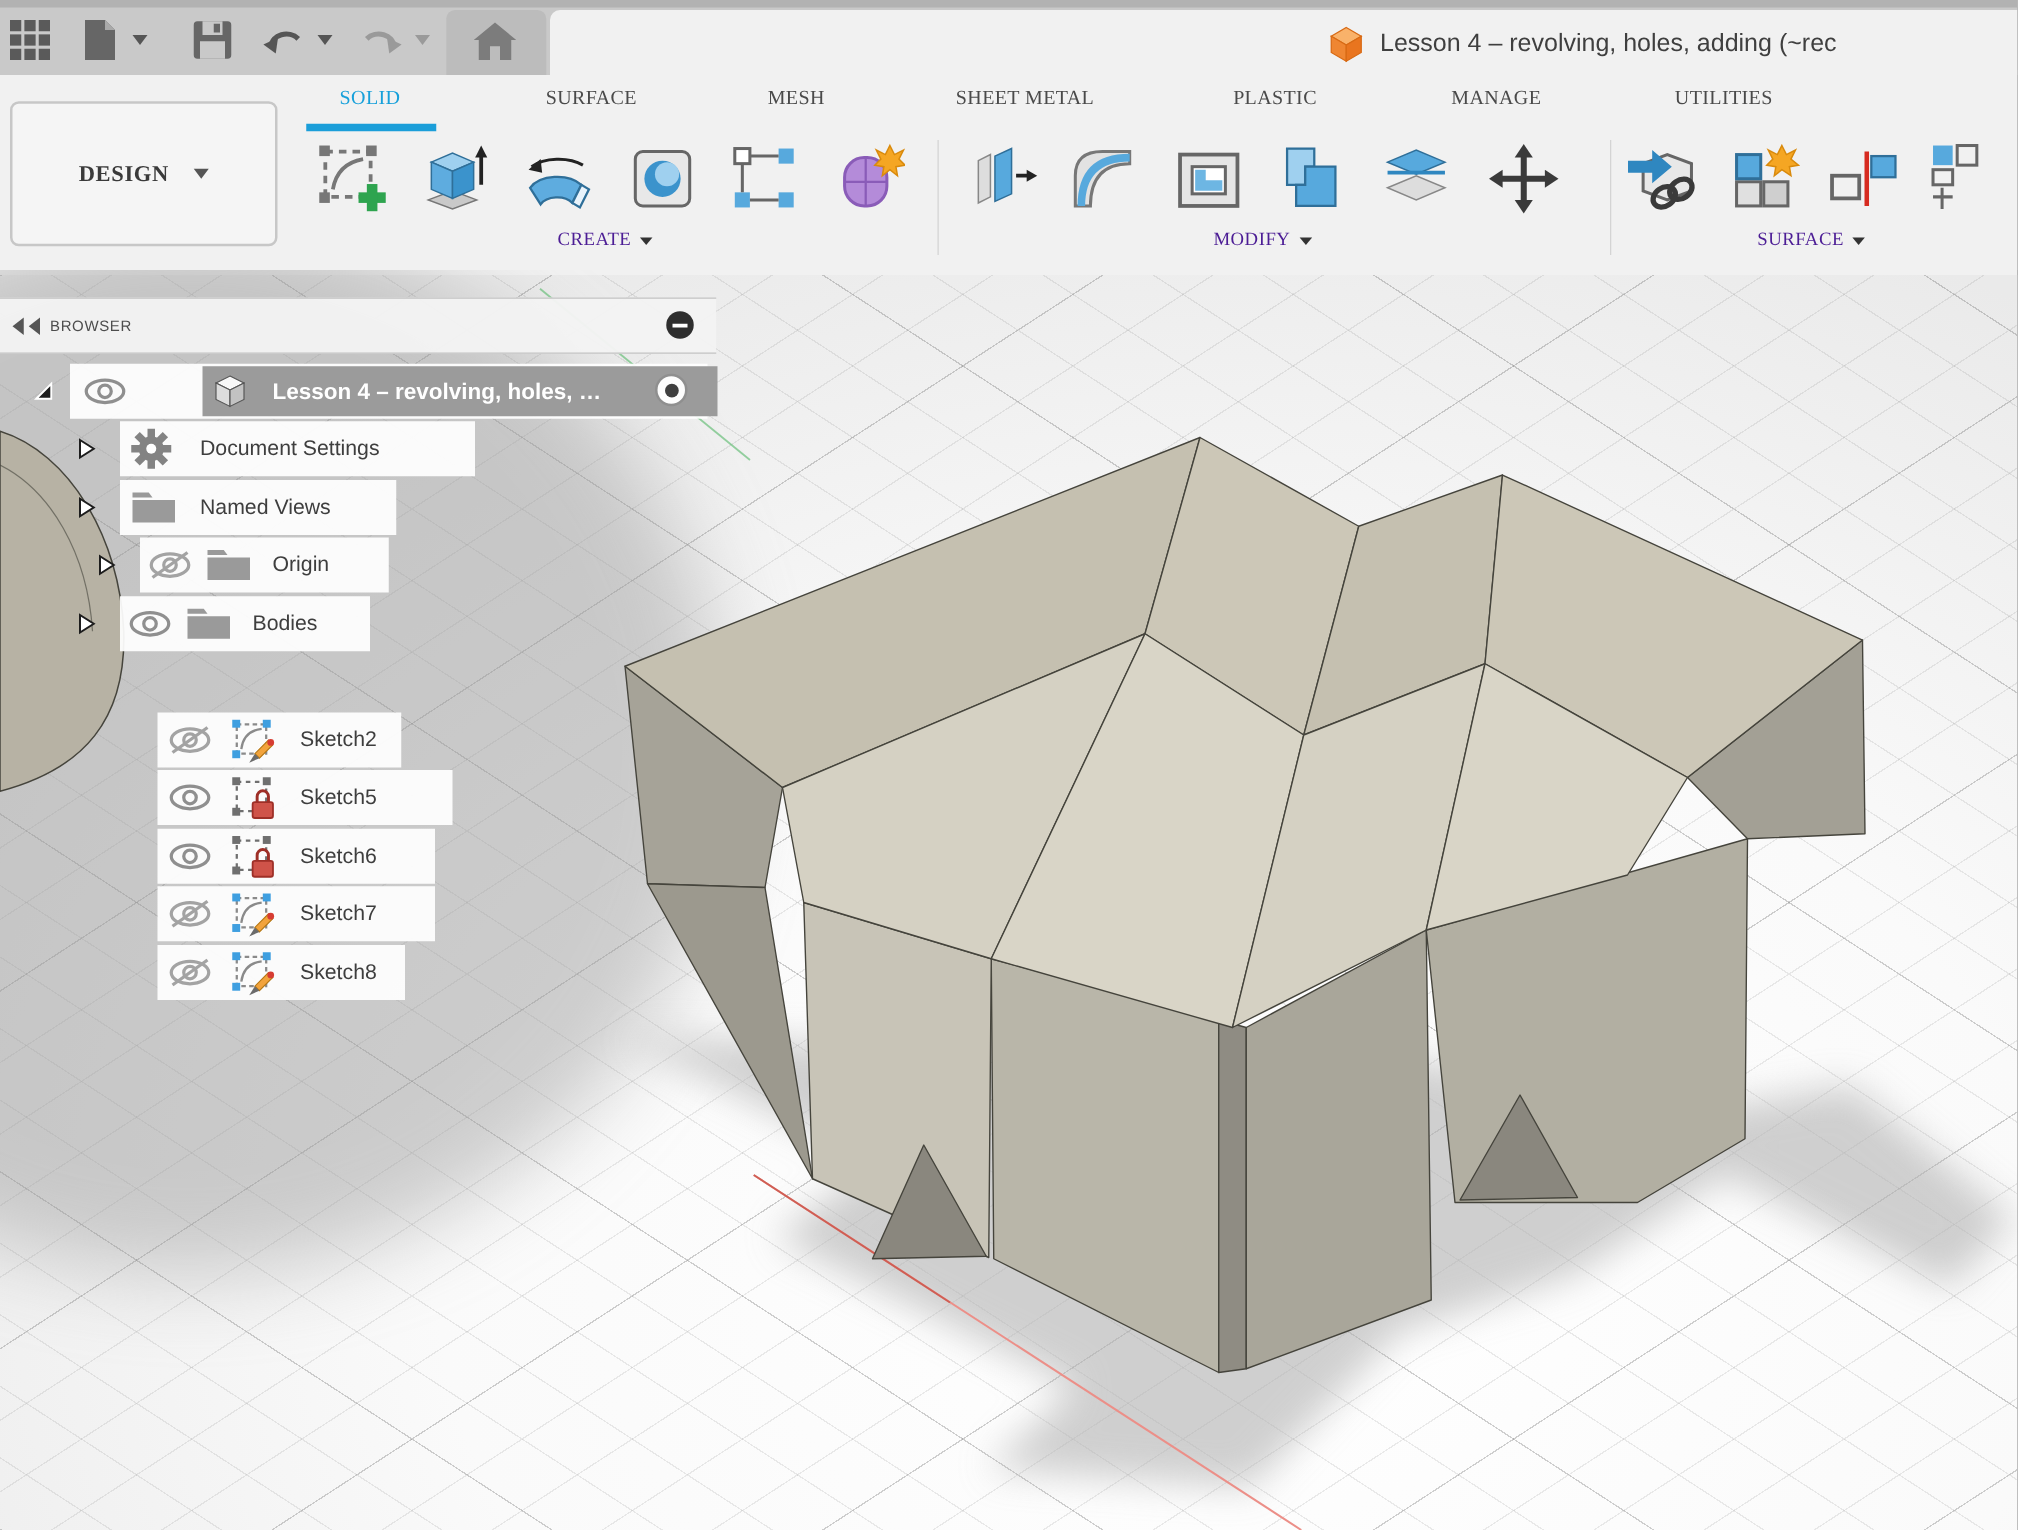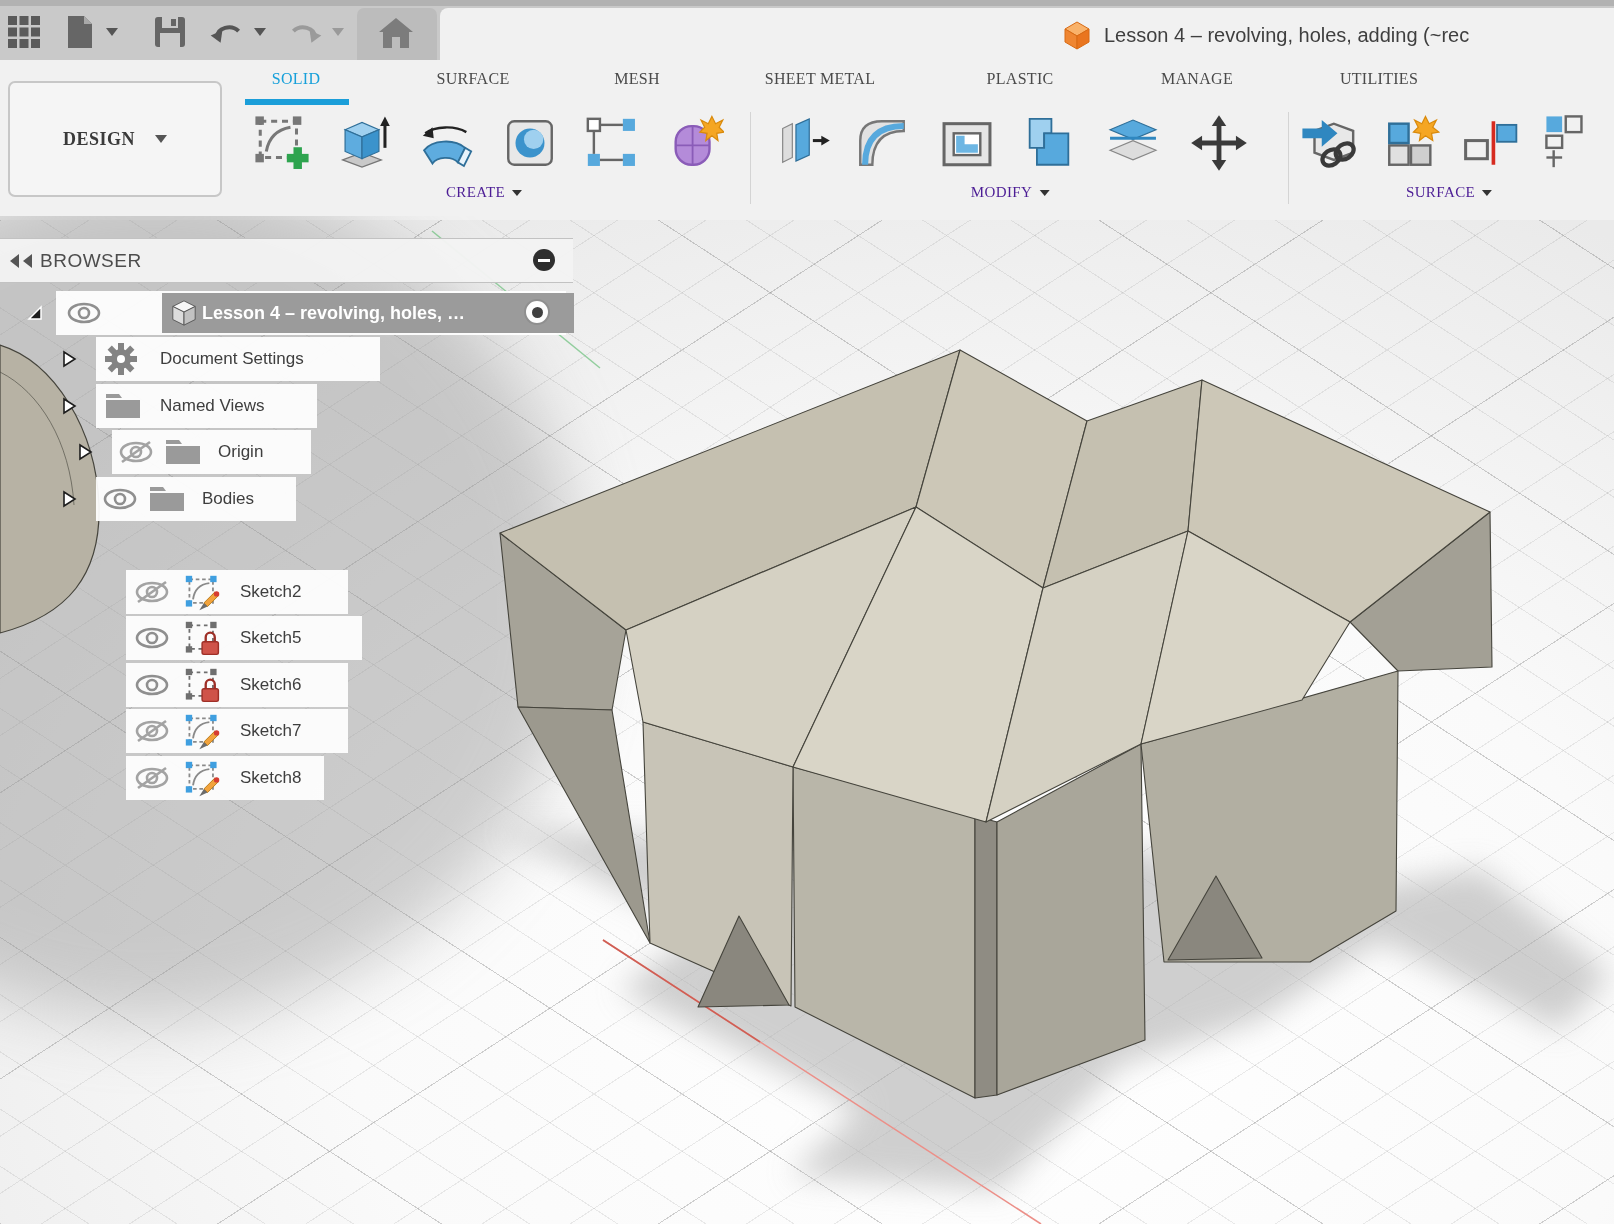--- a/index.html
+++ b/index.html
@@ -43,26 +43,26 @@
   .rib-icon{position:absolute;top:58px;width:58px;height:58px;}
   .grouplabel{position:absolute;top:128px;transform:translateX(-50%);font-size:15px;color:#4c1d95;
       display:flex;align-items:center;gap:7px;letter-spacing:.4px;}
   .grouplabel .caret{border-left-width:5px;border-right-width:5px;border-top-width:6px;border-top-color:#333;}
   .divider{position:absolute;top:56px;width:1px;height:92px;background:#d4d4d4;}
 
   
   #browser-header{position:absolute;left:0;top:238px;width:573px;height:43px;
       background:rgba(243,243,243,.97);border-top:1px solid #c2c2c2;border-bottom:1px solid #c2c2c2;
       z-index:20;display:flex;align-items:center;}
-  #browser-title{font-size:19px;color:#4d4d4d;letter-spacing:.5px;margin-left:40px;}
+  #browser-title{font-size:12px;color:#4d4d4d;letter-spacing:.5px;margin-left:40px;}
   .tree-row{position:absolute;z-index:20;height:44px;display:flex;align-items:center;}
   .row-strip{position:absolute;height:44px;background:rgba(255,255,255,.93);display:flex;align-items:center;}
   .row-label{font-size:17px;color:#3e3e3e;white-space:nowrap;}
   #root-bar{position:absolute;left:106px;top:2px;width:412px;height:40px;background:#9b9b9b;
-      display:flex;align-items:center;gap:4px;padding-left:8px;box-sizing:border-box;}
+      display:flex;align-items:center;gap:20px;padding-left:8px;box-sizing:border-box;}
   #root-bar .row-label{color:#fff;font-weight:bold;font-size:18px;}
   .tri{position:absolute;width:18px;height:18px;}
   .radio{position:absolute;width:26px;height:26px;border-radius:50%;background:#fdfdfd;
       border:2px solid #8f8f8f;box-sizing:border-box;display:flex;align-items:center;justify-content:center;}
   .radio::after{content:"";width:11px;height:11px;border-radius:50%;background:#3f3f3f;}
   #collapse-icon{position:absolute;left:8px;top:14px;}
   #panel-minus{position:absolute;left:533px;top:10px;width:22px;height:22px;border-radius:50%;
       background:#2e2e2e;display:flex;align-items:center;justify-content:center;}
   #panel-minus::after{content:"";width:12px;height:3px;background:#fff;}
 </style>
@@ -408,21 +408,21 @@
       <svg style="position:absolute;left:52px;top:8px" width="38" height="28" viewBox="0 0 38 28">
         <path d="M2,2 h13 l3,4 h-16 z" fill="#9a9a9a"></path>
           <rect x="2" y="8" width="34" height="18" fill="#9a9a9a"></rect>
       </svg>
       <span class="row-label" style="position:absolute;left:106px">Bodies</span>
     </div>
   </div>
 
 
   <div class="tree-row" style="left:0;top:570px;width:360px">
-    <div class="row-strip" style="left:126px;width:222px">
+    <div class="row-strip" style="left:126px;width:195px">
       <svg style="position:absolute;left:8px;top:10px" width="36" height="24" viewBox="0 0 36 24">
         <ellipse cx="18" cy="12" rx="15" ry="9" fill="none" stroke="#a3a3a3" stroke-width="2.6"></ellipse>
         <circle cx="18" cy="12" r="5" fill="none" stroke="#a3a3a3" stroke-width="2.6"></circle>
         <line x1="4" y1="22" x2="32" y2="2" stroke="#a3a3a3" stroke-width="2.6"></line>
       </svg>
       <svg style="position:absolute;left:58px;top:3px" width="38" height="40" viewBox="0 0 42 42">
         <rect x="6" y="6" width="26" height="26" fill="none" stroke="#8a8a8a" stroke-width="2" stroke-dasharray="4 3"></rect>
         <rect x="2" y="2" width="7" height="7" fill="#3f9fe0"></rect>
           <rect x="29" y="2" width="7" height="7" fill="#3f9fe0"></rect>
         <rect x="2" y="29" width="7" height="7" fill="#3f9fe0"></rect>

